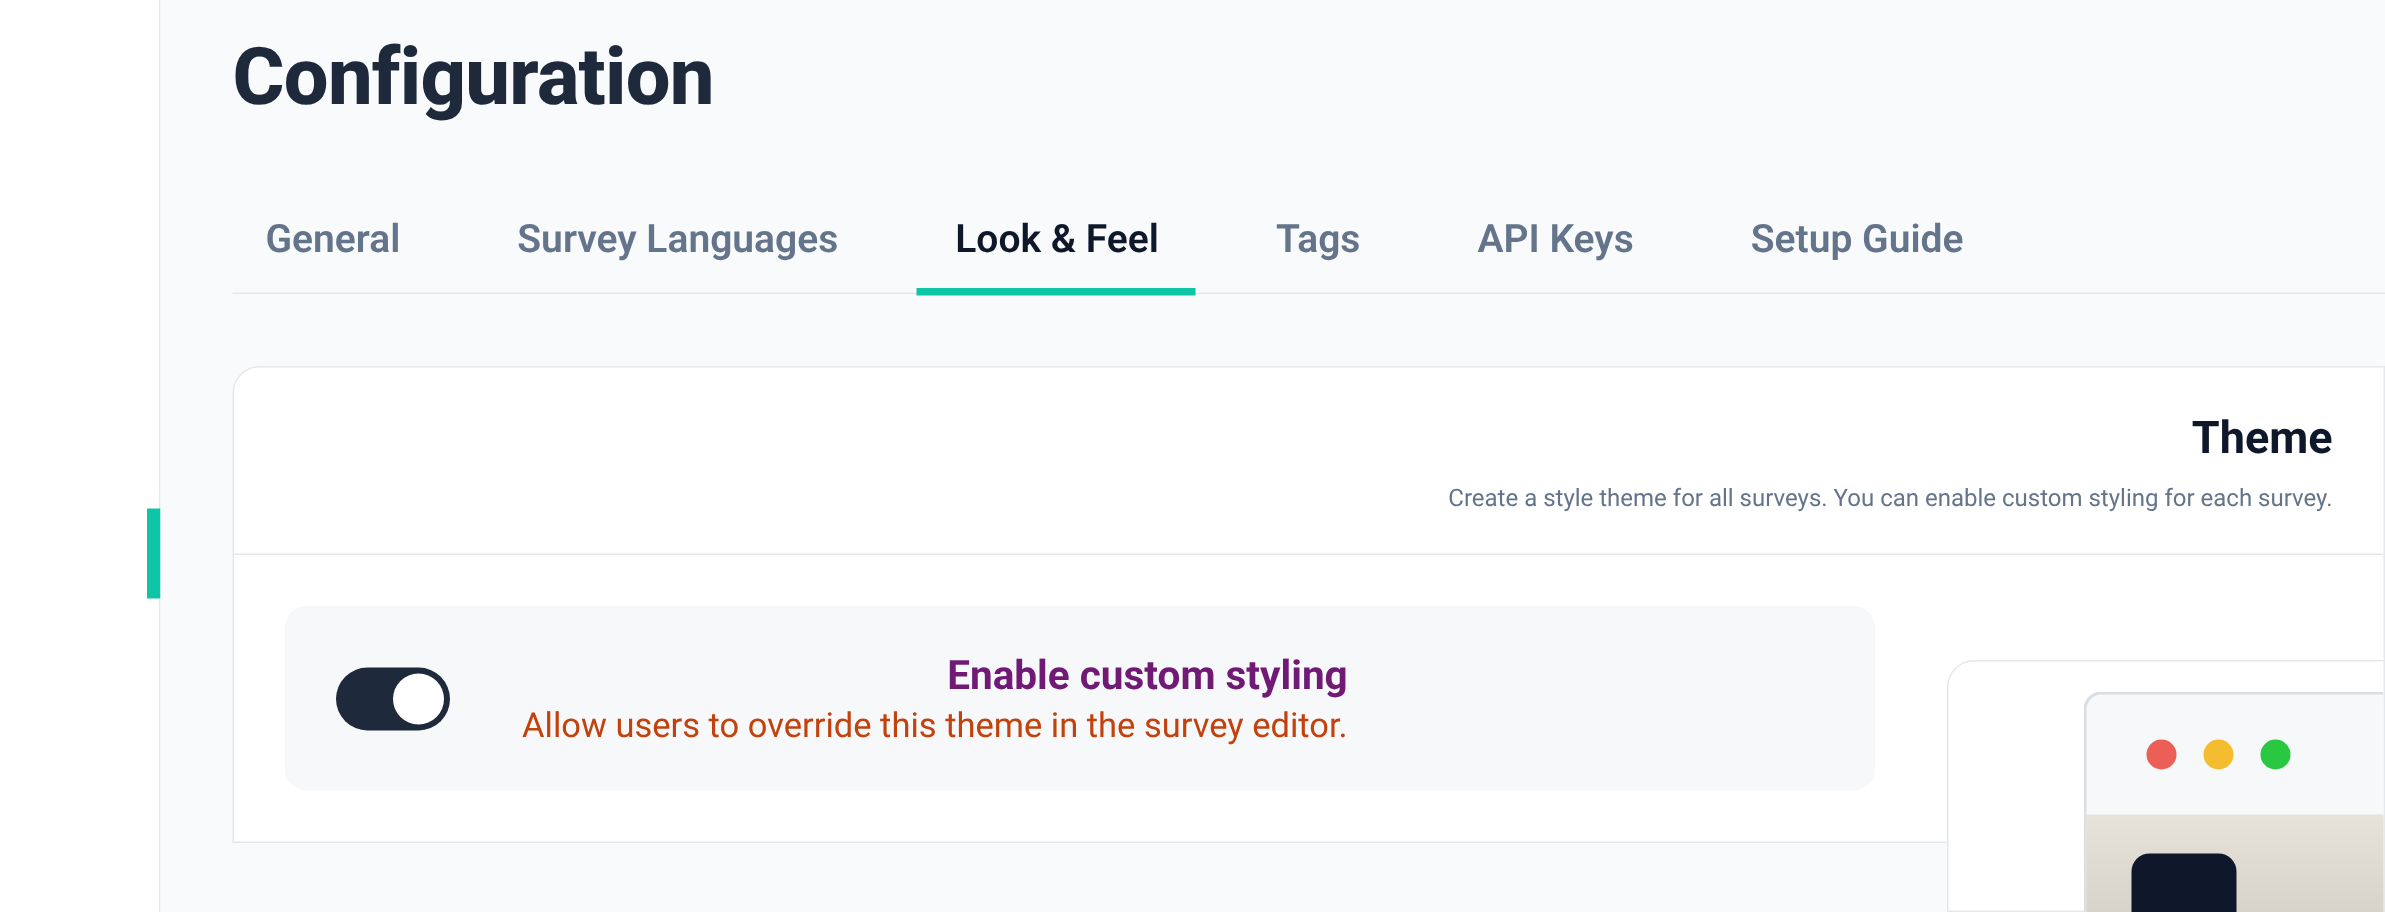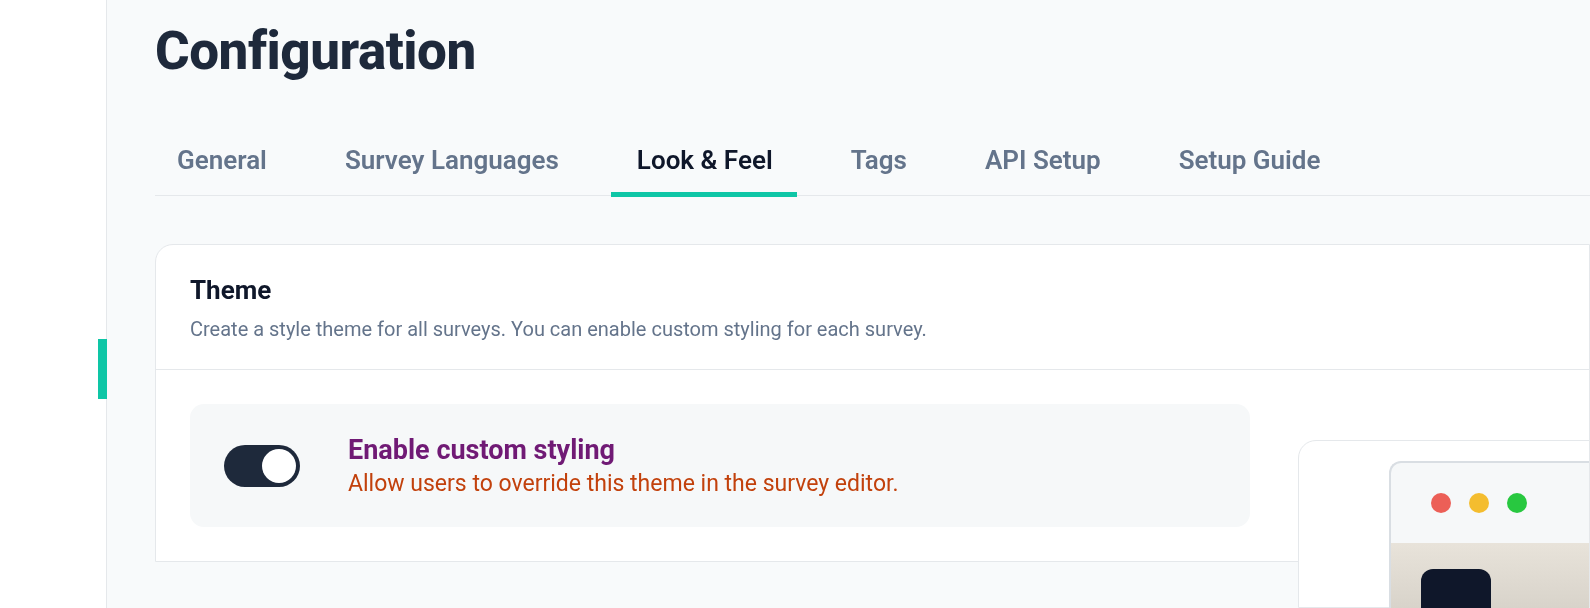--- a/index.html
+++ b/index.html
@@ -1,18 +1,19 @@
 <!DOCTYPE html>
 <html><head>
 <meta charset="utf-8">
 <style>
   * {
     margin: 0;
     padding: 0;
     box-sizing: border-box;
+    text-align: right;
   }
   body {
     font-family: -apple-system, BlinkMacSystemFont, "Segoe UI", Roboto, Helvetica, Arial, sans-serif;
     background: #ffffff;
     width: 1590px;
     height: 608px;
     overflow: hidden;
     position: relative;
   }
   .sidebar-strip {
@@ -90,27 +91,27 @@
     right: 0;
     background: #ffffff;
     border: 1px solid #e5e8eb;
     border-radius: 18px 0 0 0;
   }
   .card-header {
     padding: 30px 34px 28px 34px;
     border-bottom: 1px solid #e5e8eb;
   }
   .card-title {
-    font-size: 26px;
+    font-size: 30px;
     font-weight: 700;
     color: #0f172a;
     margin-bottom: 12px;
   }
   .card-desc {
-    font-size: 20px;
+    font-size: 16px;
     font-weight: 400;
     color: #64748b;
   }
   .card-body {
     padding: 34px;
     display: flex;
     gap: 54px;
     align-items: flex-start;
   }
   .setting-row {
@@ -218,21 +219,21 @@
 
 <div class="main-area">
 
   <h1 class="page-title">Configuration</h1>
 
   <div class="tabs-bar">
     <div class="tab-item">General</div>
     <div class="tab-item">Survey Languages</div>
     <div class="tab-item active">Look &amp; Feel</div>
     <div class="tab-item">Tags</div>
-    <div class="tab-item">API Setup</div>
+    <div class="tab-item">API Keys</div>
     <div class="tab-item">Setup Guide</div>
   </div>
 
   <div class="card">
     <div class="card-header">
       <div class="card-title">Theme</div>
       <div class="card-desc">Create a style theme for all surveys. You can enable custom styling for each survey.</div>
     </div>
     <div class="card-body">
       <div class="setting-row">

